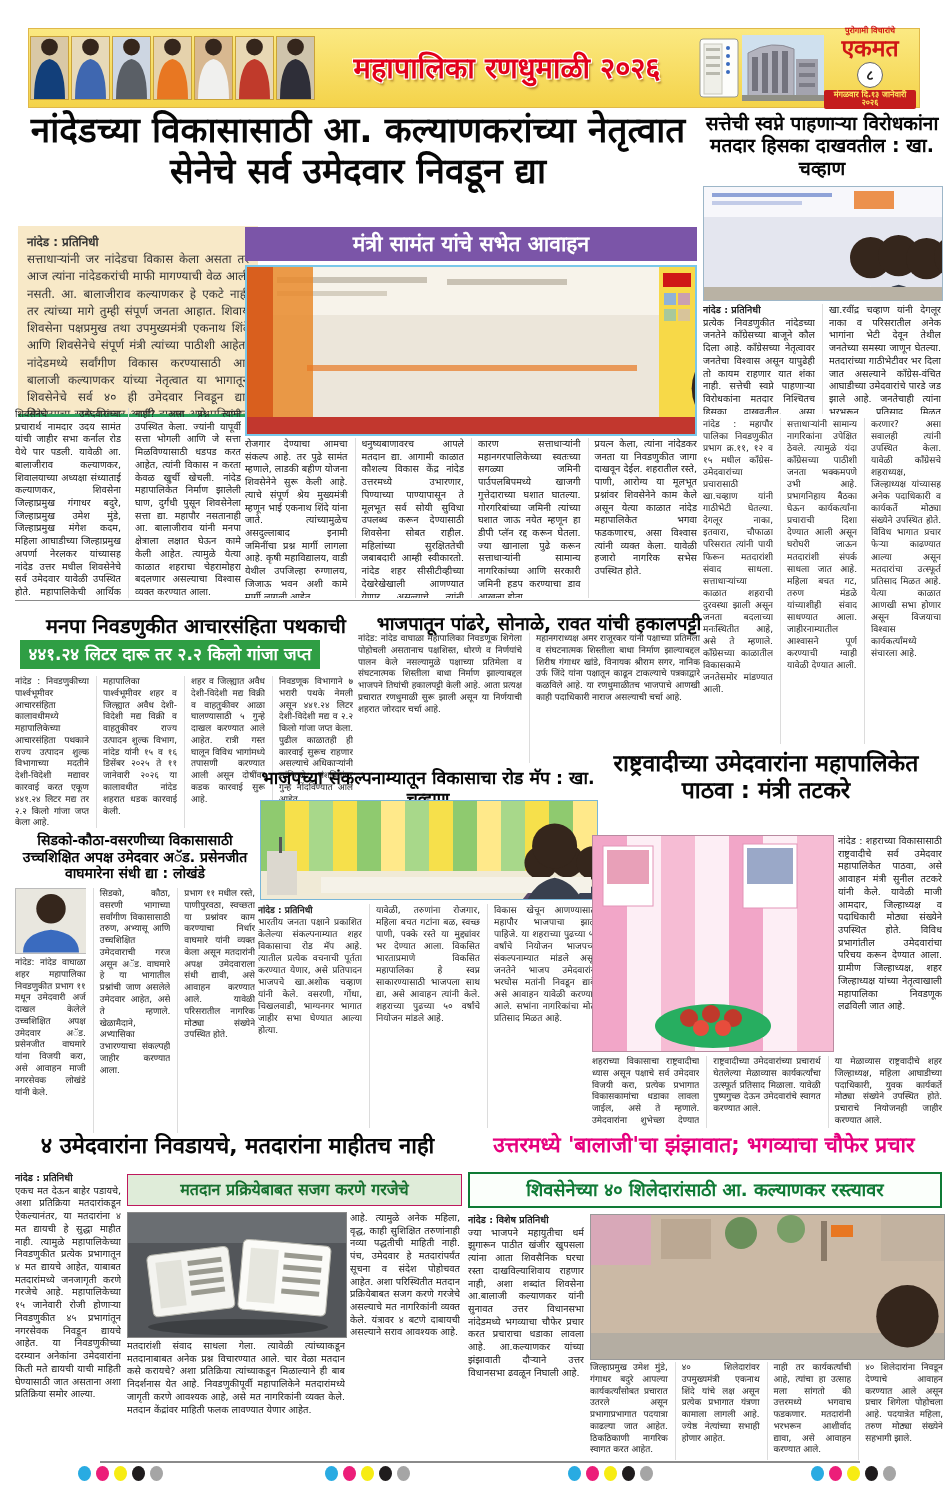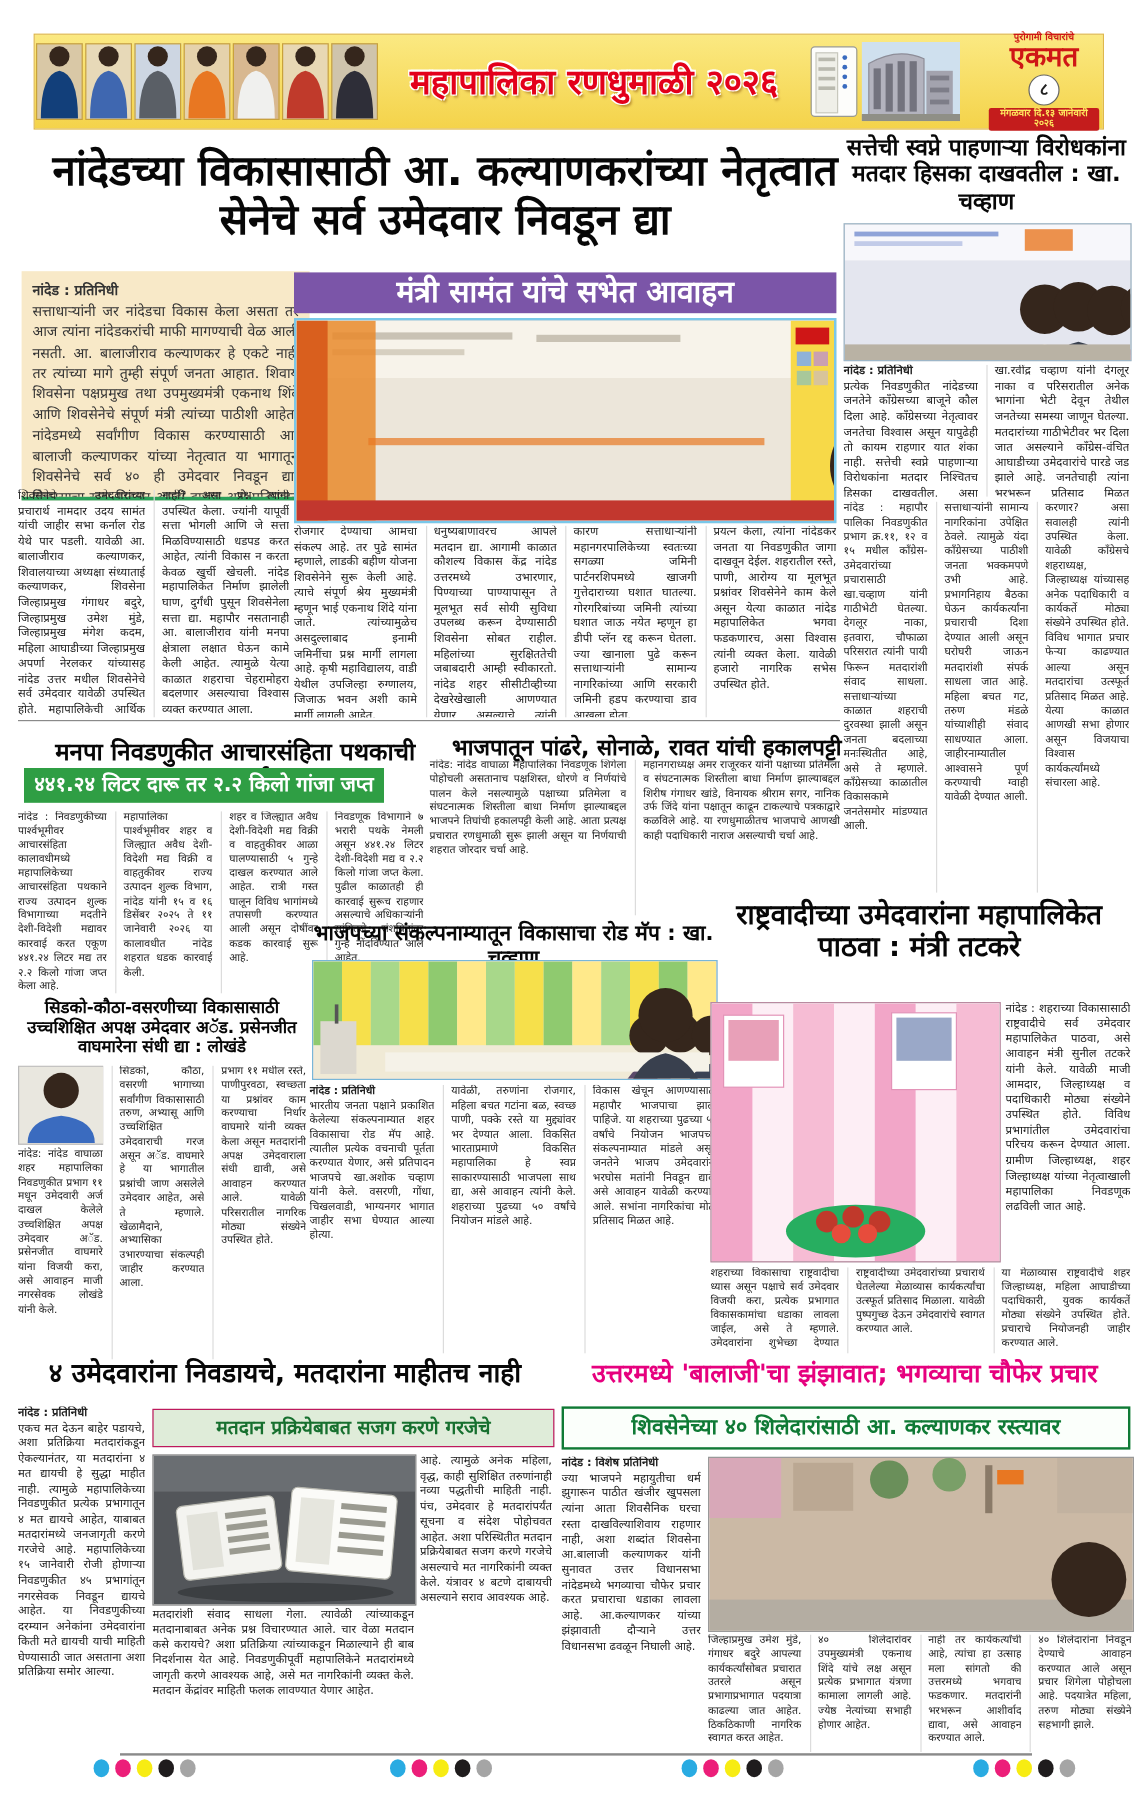--- a/index.html
+++ b/index.html
@@ -14,29 +14,29 @@
   .ctr{display:block;text-align:left;font-weight:700;}
   .photo{overflow:hidden;background:#ddd;}
   svg{display:block;}
   
   #masthead{left:28px;top:28px;width:890px;height:78px;background:linear-gradient(180deg,#fbe982,#f4d34a);
             border:1px solid #dfb84a;display:flex;align-items:center;}
   .mast-ph{width:37px;height:62px;margin:0 1px;border:1px solid #c9a23a;background:#d9c8a6;}
   .mast-title{flex:1;text-align:center;font-weight:700;font-size:29px;color:#e3001b;
               text-shadow:-1px -1px 0 #fff,1px -1px 0 #fff,-1px 1px 0 #fff,1px 1px 0 #fff,2px 3px 2px rgba(120,60,0,.45);
               line-height:1;}
-  .brand{width:92px;text-align:center;line-height:1.05;padding-right:3px;padding-left:24px;}
+  .brand{width:92px;text-align:center;line-height:1.05;padding-right:3px;}
   .brand-tag{font-size:8px;color:#cf1616;font-weight:700;}
   .brand-name{font-size:23px;color:#cf1616;font-weight:700;}
   .badge{width:24px;height:24px;border-radius:50%;background:#fff;border:1.5px solid #666;margin:2px auto;
          font-size:14px;font-weight:700;color:#222;display:flex;align-items:center;justify-content:center;}
   .brand-date{font-size:8px;font-weight:700;color:#ffe95e;background:#c41c1c;border-radius:2px;padding:1px 2px;}
   
   #main-headline{left:12px;top:110px;width:692px;height:100px;font-size:35px;}
-  .kicker{background:#7b55a8;color:#fff;font-weight:700;font-size:25px;text-align:center;line-height:34px;}
+  .kicker{background:#7b55a8;color:#fff;font-weight:700;font-size:21px;text-align:center;line-height:34px;}
   .greenbar{background:#2f9e44;color:#fff;font-weight:700;font-size:17px;text-align:center;line-height:29px;}
   .intro{background:#f8e9c8;padding:8px 9px 4px 9px;font-size:11.8px;line-height:1.46;text-align:justify;color:#333;
          border-bottom:3px solid #2aa05a;overflow:hidden;}
   .pinkhl{color:#e6007e;}
   .greenbox{border:2px solid #0f7a35;color:#0f7a35;background:#fbfffb;font-weight:700;font-size:18px;
             text-align:center;line-height:32px;}
   .subgreen{background:#dfecd9;color:#17702f;font-weight:700;font-size:16px;text-align:center;line-height:30px;
             border:1px solid #be185d;}
   .rule{background:#8a8a8a;}
   .dot{width:13px;height:15px;border-radius:50%;display:inline-block;margin:0 2.5px;}
@@ -106,21 +106,21 @@
       <rect x="0" y="60" width="82" height="6" fill="#8f8f86"></rect>
     </svg>
     <div class="brand">
       <div class="brand-tag">पुरोगामी विचारांचे</div>
       <div class="brand-name">एकमत</div>
       <div class="badge">८</div>
       <div class="brand-date">मंगळवार दि.१३ जानेवारी २०२६</div>
     </div>
   </header>
 
-  <h1 id="main-headline" class="abs hl" style="margin:13px">नांदेडच्या विकासासाठी आ. कल्याणकरांच्या नेतृत्वात सेनेचे सर्व उमेदवार निवडून द्या</h1>
+  <h1 id="main-headline" class="abs hl" style="margin:0">नांदेडच्या विकासासाठी आ. कल्याणकरांच्या नेतृत्वात सेनेचे सर्व उमेदवार निवडून द्या</h1>
 
   <section>
     <h2 class="abs hl" style="left:702px;top:112px;width:240px;height:70px;font-size:19px;margin:0">सत्तेची स्वप्ने पाहणाऱ्या विरोधकांना मतदार हिसका दाखवतील : खा. चव्हाण</h2>
     <div class="abs photo" style="left:703px;top:186px;width:238px;height:113px;border:1px solid #9db6c8">
       <svg width="238" height="113" viewBox="0 0 238 113">
         <rect width="238" height="113" fill="#e4e6ef"></rect>
         <rect y="0" width="238" height="30" fill="#f7f7fb"></rect>
         <rect x="8" y="6" width="120" height="4" fill="#8fa3d8"></rect>
           <rect x="8" y="14" width="90" height="4" fill="#c2cbe8"></rect>
         <rect x="150" y="4" width="40" height="18" fill="#e87722" opacity=".8"></rect>
@@ -179,21 +179,21 @@
         <rect y="150" width="448" height="17" fill="#c2372e"></rect>
       </svg>
     </div>
     <div class="abs cols rules body-txt" style="left:15px;top:408px;width:226px;height:190px">
       <div><span>शिवसेनेचे उमेदवारांच्या प्रचारार्थ नामदार उदय सामंत यांची जाहीर सभा कर्नाल रोड येथे पार पडली. यावेळी आ. बालाजीराव कल्याणकर, शिवालयाच्या अध्यक्षा संध्याताई कल्याणकर, शिवसेना जिल्हाप्रमुख गंगाधर बदुरे, जिल्हाप्रमुख उमेश मुंडे, जिल्हाप्रमुख मंगेश कदम, महिला आघाडीच्या जिल्हाप्रमुख अपर्णा नेरलकर यांच्यासह नांदेड उत्तर मधील शिवसेनेचे सर्व उमेदवार यावेळी उपस्थित होते. महापालिकेची आर्थिक स्थिती सुधारण्यासाठी ठोस पावले उचलली जाणार असल्याचेही यावेळी सांगण्यात आले.</span></div>
       <div><span>नाही? असा प्रश्न त्यांनी उपस्थित केला. ज्यांनी यापूर्वी सत्ता भोगली आणि जे सत्ता मिळविण्यासाठी धडपड करत आहेत, त्यांनी विकास न करता केवळ खुर्ची खेचली. नांदेड महापालिकेत निर्माण झालेली घाण, दुर्गंधी पुसून शिवसेनेला सत्ता द्या. महापौर नसतानाही आ. बालाजीराव यांनी मनपा क्षेत्राला लक्षात घेऊन कामे केली आहेत. त्यामुळे येत्या काळात शहराचा चेहरामोहरा बदलणार असल्याचा विश्वास व्यक्त करण्यात आला.</span></div>
     </div>
     <div class="abs cols rules body-txt" style="left:245px;top:438px;width:452px;height:160px">
       <div><span>रोजगार देण्याचा आमचा संकल्प आहे. तर पुढे सामंत म्हणाले, लाडकी बहीण योजना शिवसेनेने सुरू केली आहे. त्याचे संपूर्ण श्रेय मुख्यमंत्री म्हणून भाई एकनाथ शिंदे यांना जाते. त्यांच्यामुळेच असदुल्लाबाद इनामी जमिनींचा प्रश्न मार्गी लागला आहे. कृषी महाविद्यालय, वाडी येथील उपजिल्हा रुग्णालय, जिजाऊ भवन अशी कामे मार्गी लागली आहेत.</span></div>
       <div><span>धनुष्यबाणावरच आपले मतदान द्या. आगामी काळात कौशल्य विकास केंद्र नांदेड उत्तरमध्ये उभारणार, पिण्याच्या पाण्यापासून ते मूलभूत सर्व सोयी सुविधा उपलब्ध करून देण्यासाठी शिवसेना सोबत राहील. महिलांच्या सुरक्षिततेची जबाबदारी आम्ही स्वीकारतो. नांदेड शहर सीसीटीव्हीच्या देखरेखेखाली आणण्यात येणार असल्याचे त्यांनी सांगितले.</span></div>
-      <div><span>कारण सत्ताधाऱ्यांनी महानगरपालिकेच्या स्वतःच्या सगळ्या जमिनी पार्टनरशिपमध्ये खाजगी गुत्तेदाराच्या घशात घातल्या. गोरगरिबांच्या जमिनी त्यांच्या घशात जाऊ नयेत म्हणून हा डीपी प्लॅन रद्द करून घेतला. ज्या खानाला पुढे करून सत्ताधाऱ्यांनी सामान्य नागरिकांच्या आणि सरकारी जमिनी हडप करण्याचा डाव आखला होता.</span></div>
+      <div><span>कारण सत्ताधाऱ्यांनी महानगरपालिकेच्या स्वतःच्या सगळ्या जमिनी पार्उपलबिपमध्ये खाजगी गुत्तेदाराच्या घशात घातल्या. गोरगरिबांच्या जमिनी त्यांच्या घशात जाऊ नयेत म्हणून हा डीपी प्लॅन रद्द करून घेतला. ज्या खानाला पुढे करून सत्ताधाऱ्यांनी सामान्य नागरिकांच्या आणि सरकारी जमिनी हडप करण्याचा डाव आखला होता.</span></div>
       <div><span>प्रयत्न केला, त्यांना नांदेडकर जनता या निवडणुकीत जागा दाखवून देईल. शहरातील रस्ते, पाणी, आरोग्य या मूलभूत प्रश्नांवर शिवसेनेने काम केले असून येत्या काळात नांदेड महापालिकेत भगवा फडकणारच, असा विश्वास त्यांनी व्यक्त केला. यावेळी हजारो नागरिक सभेस उपस्थित होते.</span></div>
     </div>
   </section>
 
   <div class="abs rule" style="left:15px;top:600px;width:685px;height:1px"></div>
 
   <section>
     <h2 class="abs hl" style="left:15px;top:603px;width:338px;font-size:20px;margin:12px">मनपा निवडणुकीत आचारसंहिता पथकाची कारवाई</h2>
     <div class="abs greenbar" style="left:20px;top:640px;width:300px">४४१.२४ लिटर दारू तर २.२ किलो गांजा जप्त</div>
     <div class="abs cols rules body-txt" style="left:15px;top:676px;width:338px;height:152px;font-size:8.8px">

